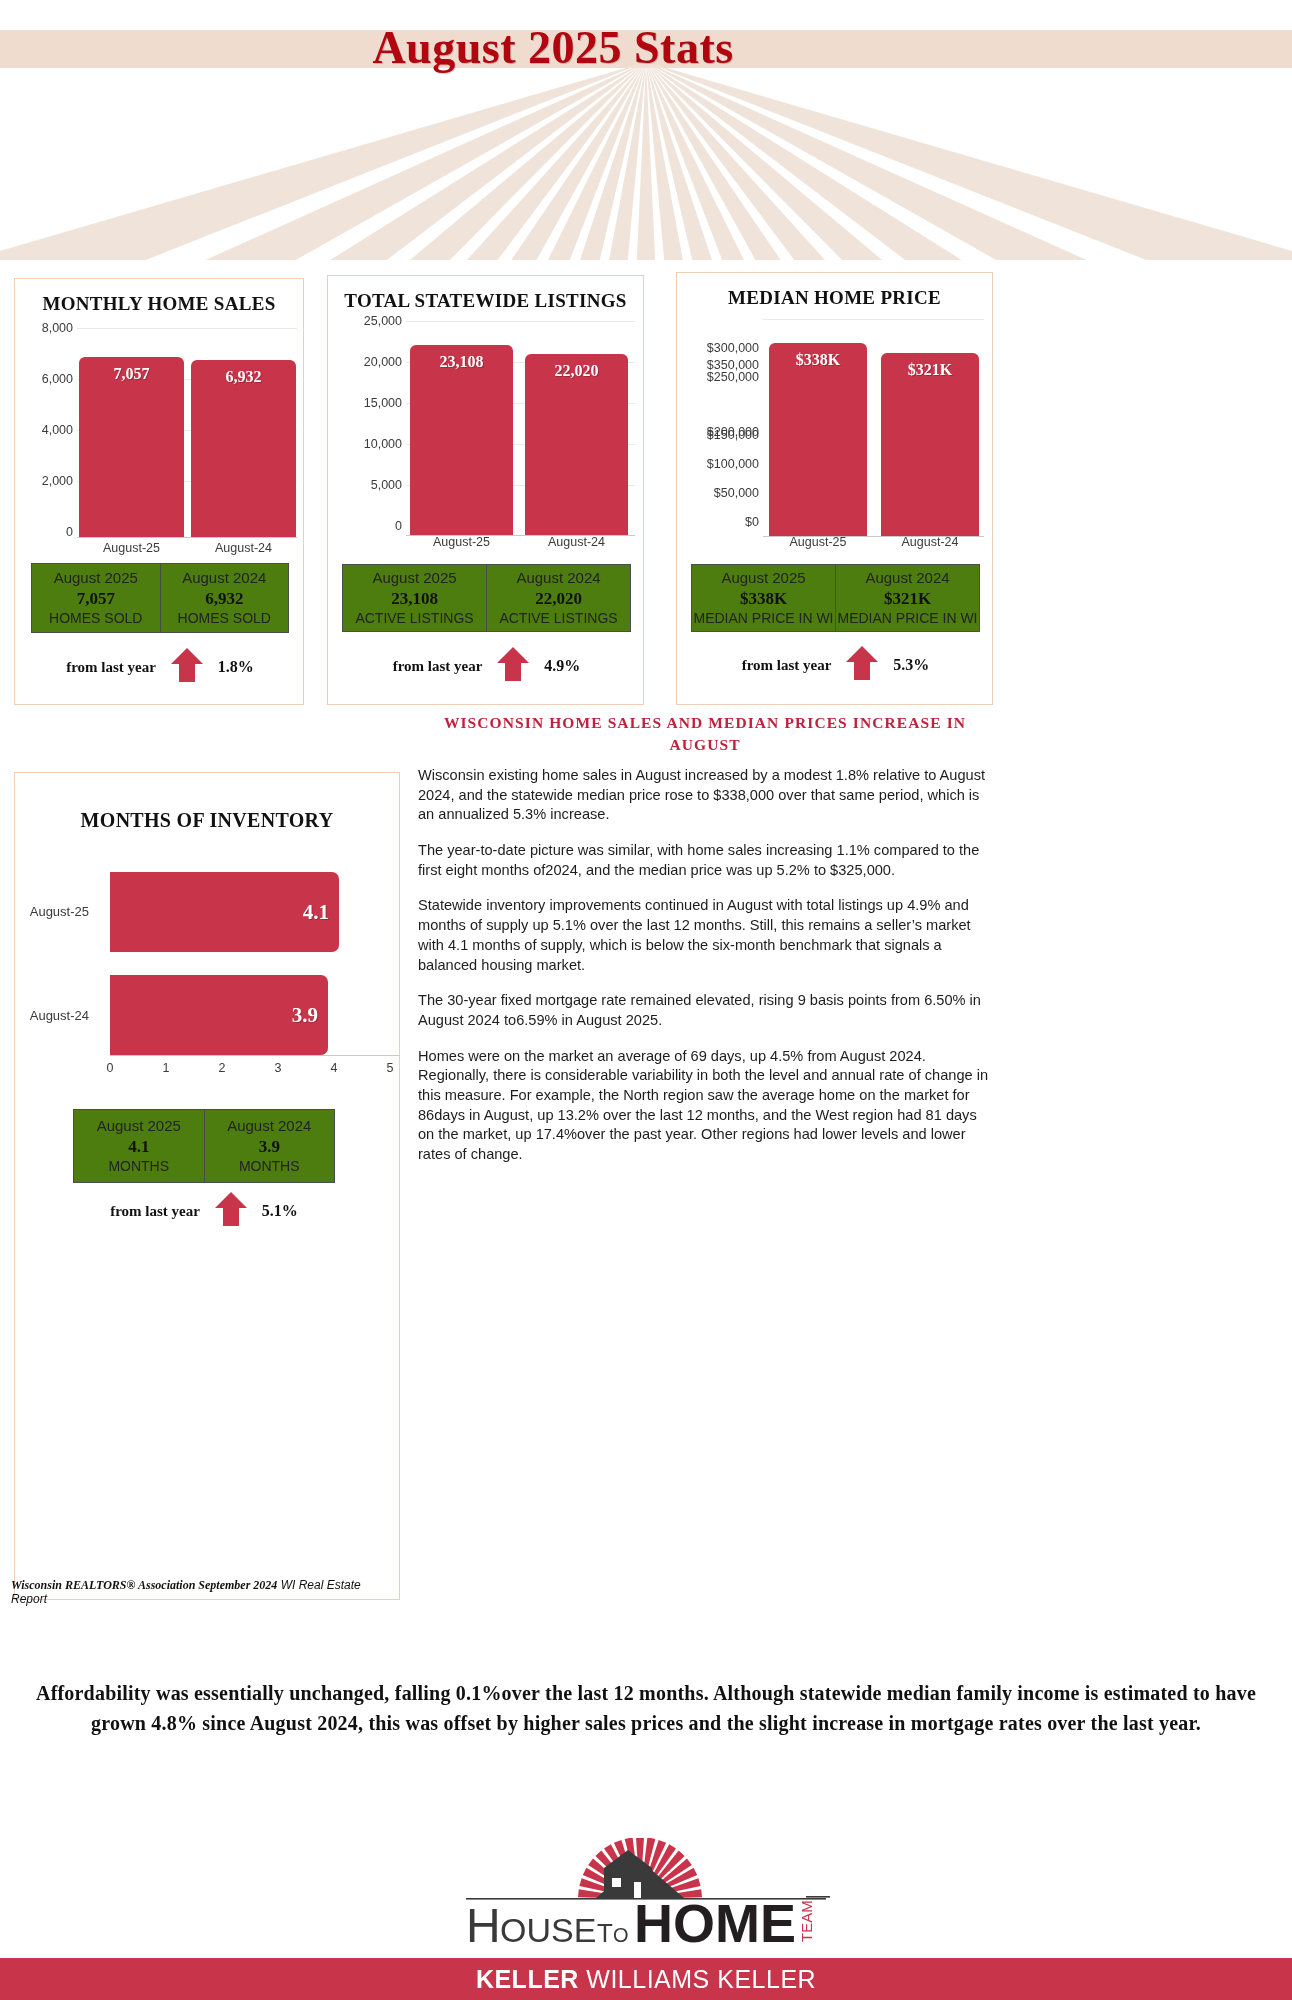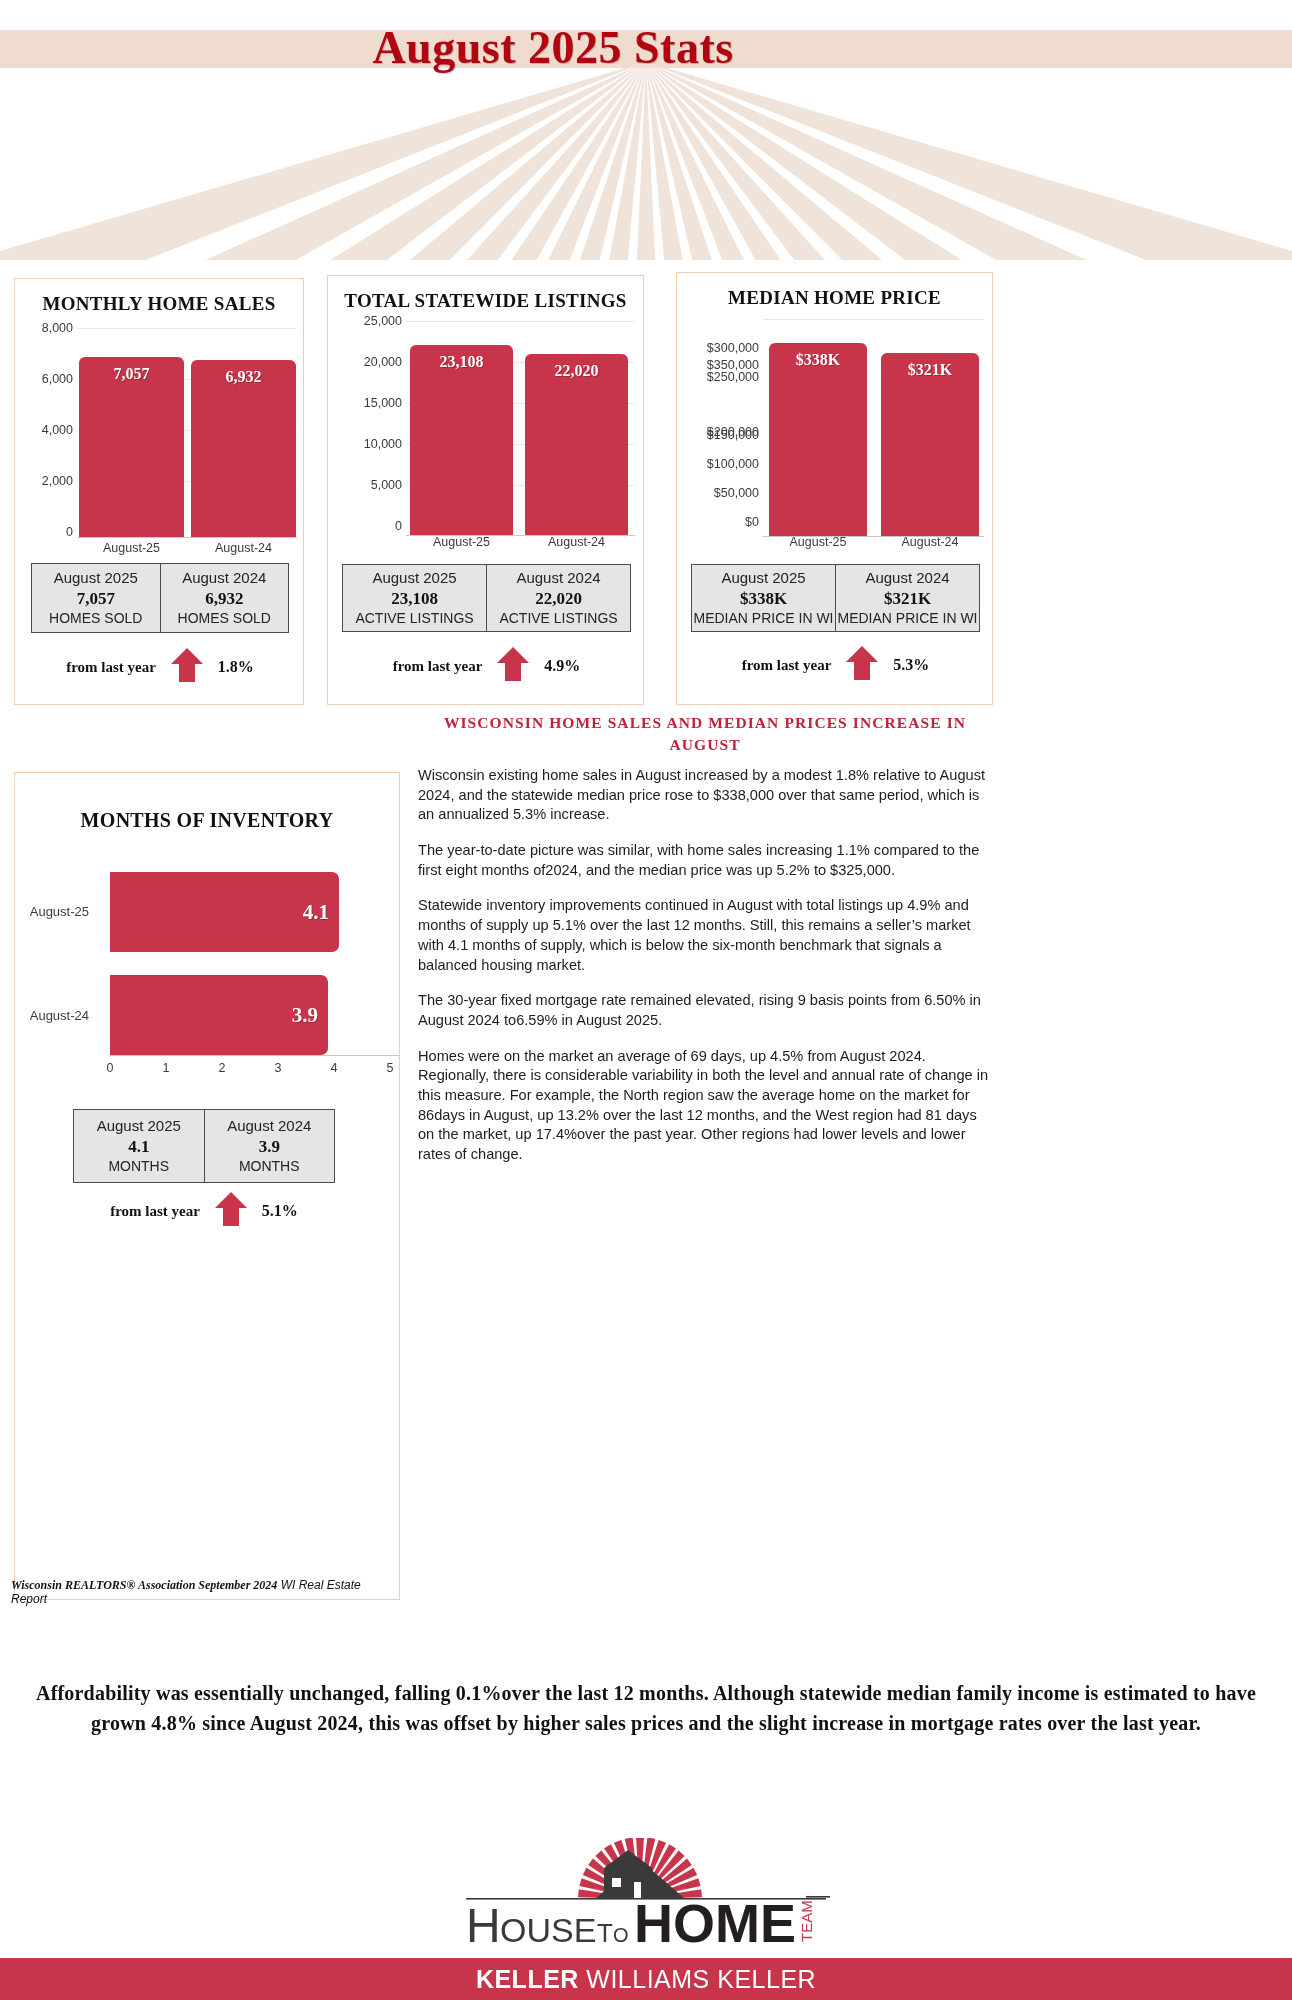--- a/index.html
+++ b/index.html
@@ -45,21 +45,21 @@
     position:absolute;left:0;right:0;top:8px;text-align:center;color:#fff;
     font-family:"Liberation Serif", serif;font-weight:bold;font-size:16px;
     text-shadow:1px 1px 0 rgba(0,0,0,.22);
   }
   .vc-xlabel{
     position:absolute;text-align:center;font-size:12.5px;color:#3b3b3b;
   }
   
   .stat-box{
     position:absolute;border:1.5px solid #4c4c4c;box-sizing:border-box;
-    display:flex;background:#e5e5e5;
+    display:flex;background:#4d7c0f;
   }
   .stat-col{flex:1;display:flex;flex-direction:column;align-items:center;justify-content:center;}
   .stat-col.divided{border-left:1.5px solid #4c4c4c;}
   .stat-period{font-size:15px;color:#232323;line-height:1.25;}
   .stat-value{
     font-family:"Liberation Serif", serif;font-weight:bold;font-size:17px;
     color:#111;line-height:1.3;
   }
   .stat-unit{font-size:14px;color:#232323;line-height:1.25;}
   

